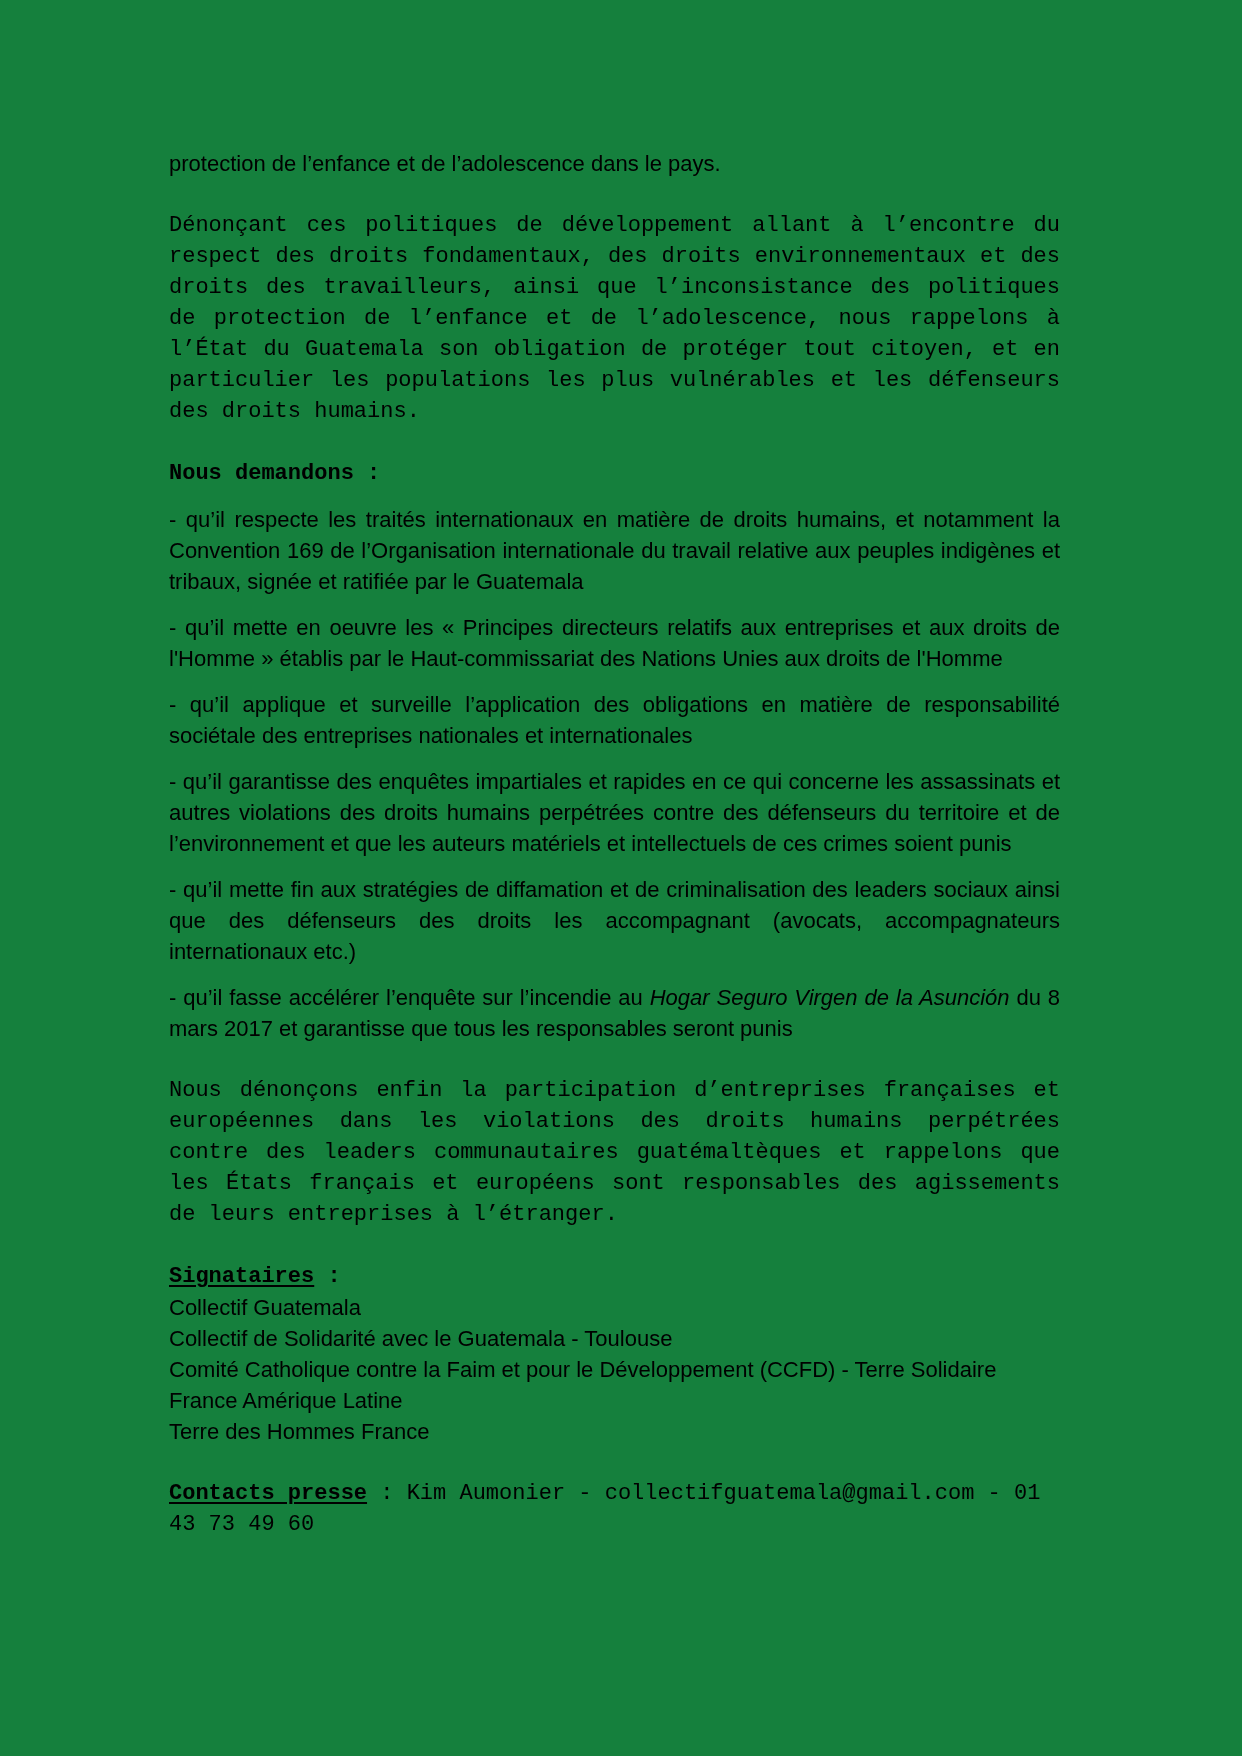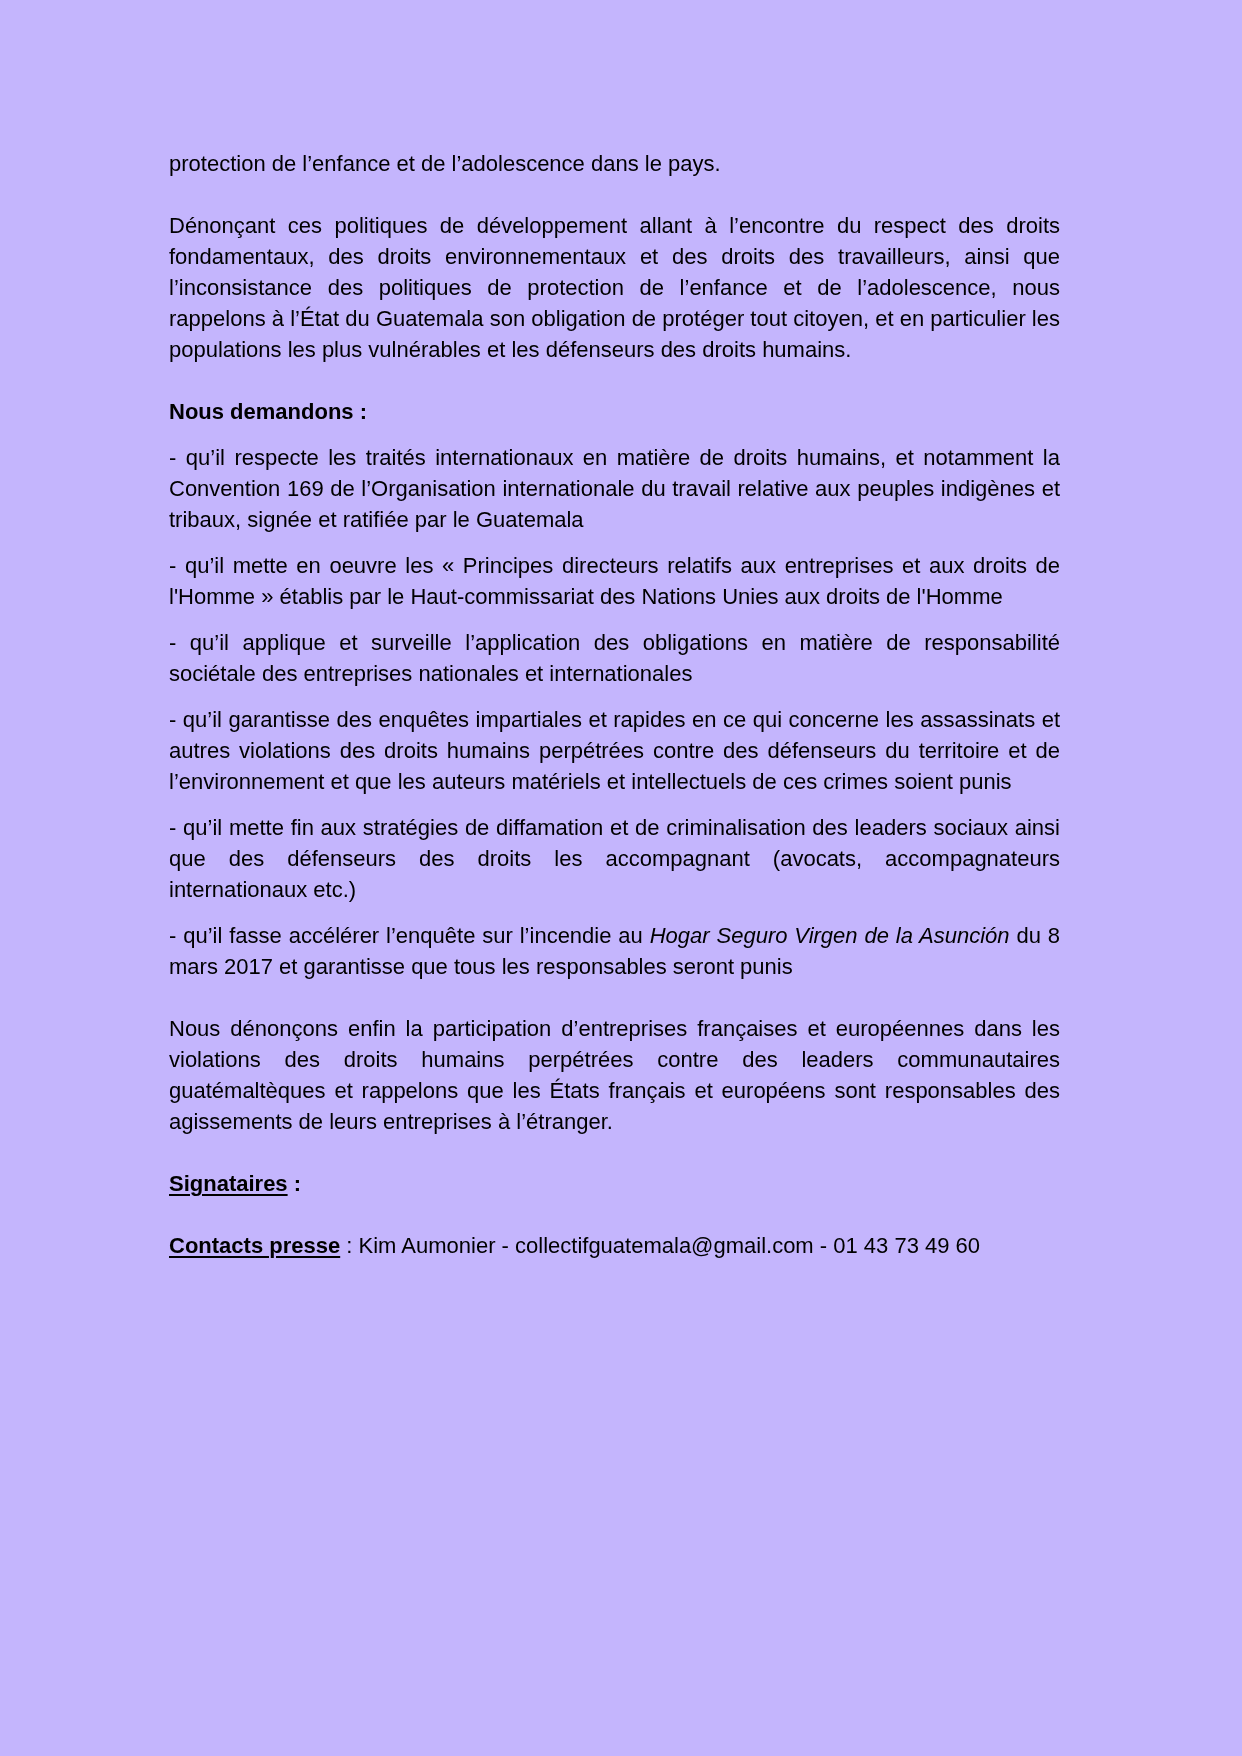--- a/index.html
+++ b/index.html
@@ -4,33 +4,33 @@
 <style>
   html, body { margin: 0; padding: 0; }
   body {
     width: 1242px; height: 1756px;
     background: #ffffff; color: #000000;
     font-family: "Liberation Sans", "DejaVu Sans", sans-serif;
   }
   .page {
     position: relative;
     width: 1242px; height: 1756px;
-    background: #c4b5fd;
+    background: #15803d;
     overflow: hidden;
   }
   .content {
     position: absolute;
     left: 169px; top: 148px;
     width: 891px;
     font-size: 22px;
     line-height: 31px;
   }
   p { margin: 0; }
   .justify { text-align: justify; }
-  .block { margin-top: 31px; }
+  .block { margin-top: 31px; font-family: Liberation Mono, monospace; }
   .demand { margin-top: 15px; }
   .demand.first { }
   .bold { font-weight: bold; }
   .bu {
     font-weight: bold;
     text-decoration: underline;
     text-decoration-thickness: 2px;
     text-underline-offset: 3px;
   }
   .dateline { text-align: right; }
@@ -58,17 +58,24 @@
       <p class="justify demand">- qu’il garantisse des enquêtes impartiales et rapides en ce qui concerne les assassinats et autres violations des droits humains perpétrées contre des défenseurs du territoire et de l’environnement et que les auteurs matériels et intellectuels de ces crimes soient punis</p>
       <p class="justify demand">- qu’il mette fin aux stratégies de diffamation et de criminalisation des leaders sociaux ainsi que des défenseurs des droits les accompagnant (avocats, accompagnateurs internationaux etc.)</p>
       <p class="justify demand"><span>- qu’il fasse accélérer l’enquête sur l’incendie au </span><i>Hogar Seguro Virgen de la Asunción</i><span> du 8 mars 2017 et garantisse que tous les responsables seront punis</span></p>
     </div>
 
     <p class="justify block">Nous dénonçons enfin la participation d’entreprises françaises et européennes dans les violations des droits humains perpétrées contre des leaders communautaires guatémaltèques et rappelons que les États français et européens sont responsables des agissements de leurs entreprises à l’étranger.</p>
 
 
     <p class="block"><span class="bu">Signataires</span><span class="bold"> :</span></p>
 
+    <div>
+      <p class="sig">Collectif Guatemala</p>
+      <p class="sig">Collectif de Solidarité avec le Guatemala - Toulouse</p>
+      <p class="sig">Comité Catholique contre la Faim et pour le Développement (CCFD) - Terre Solidaire</p>
+      <p class="sig">France Amérique Latine</p>
+      <p class="sig">Terre des Hommes France</p>
+    </div>
 
     <p class="contacts block"><span class="bu">Contacts presse</span><span> : Kim Aumonier - collectifguatemala@gmail.com - 01 43 73 49 60</span></p>
 
   </div>
 </div>
 
 </body></html>

